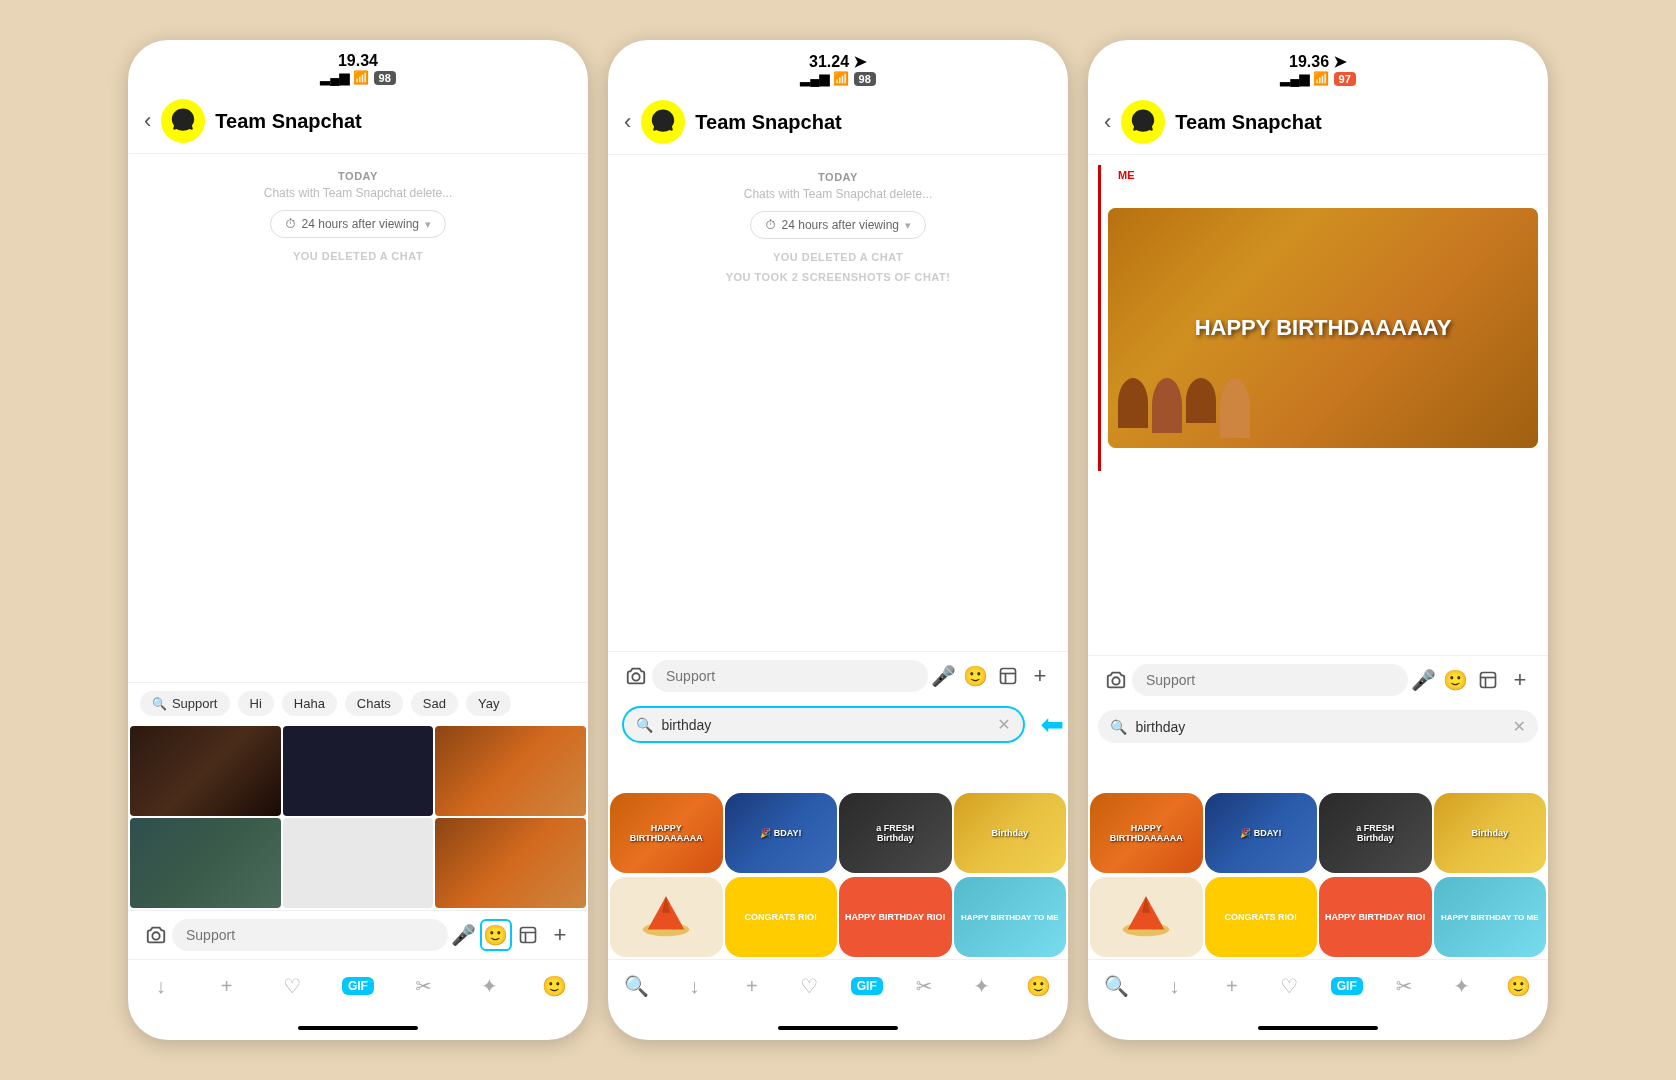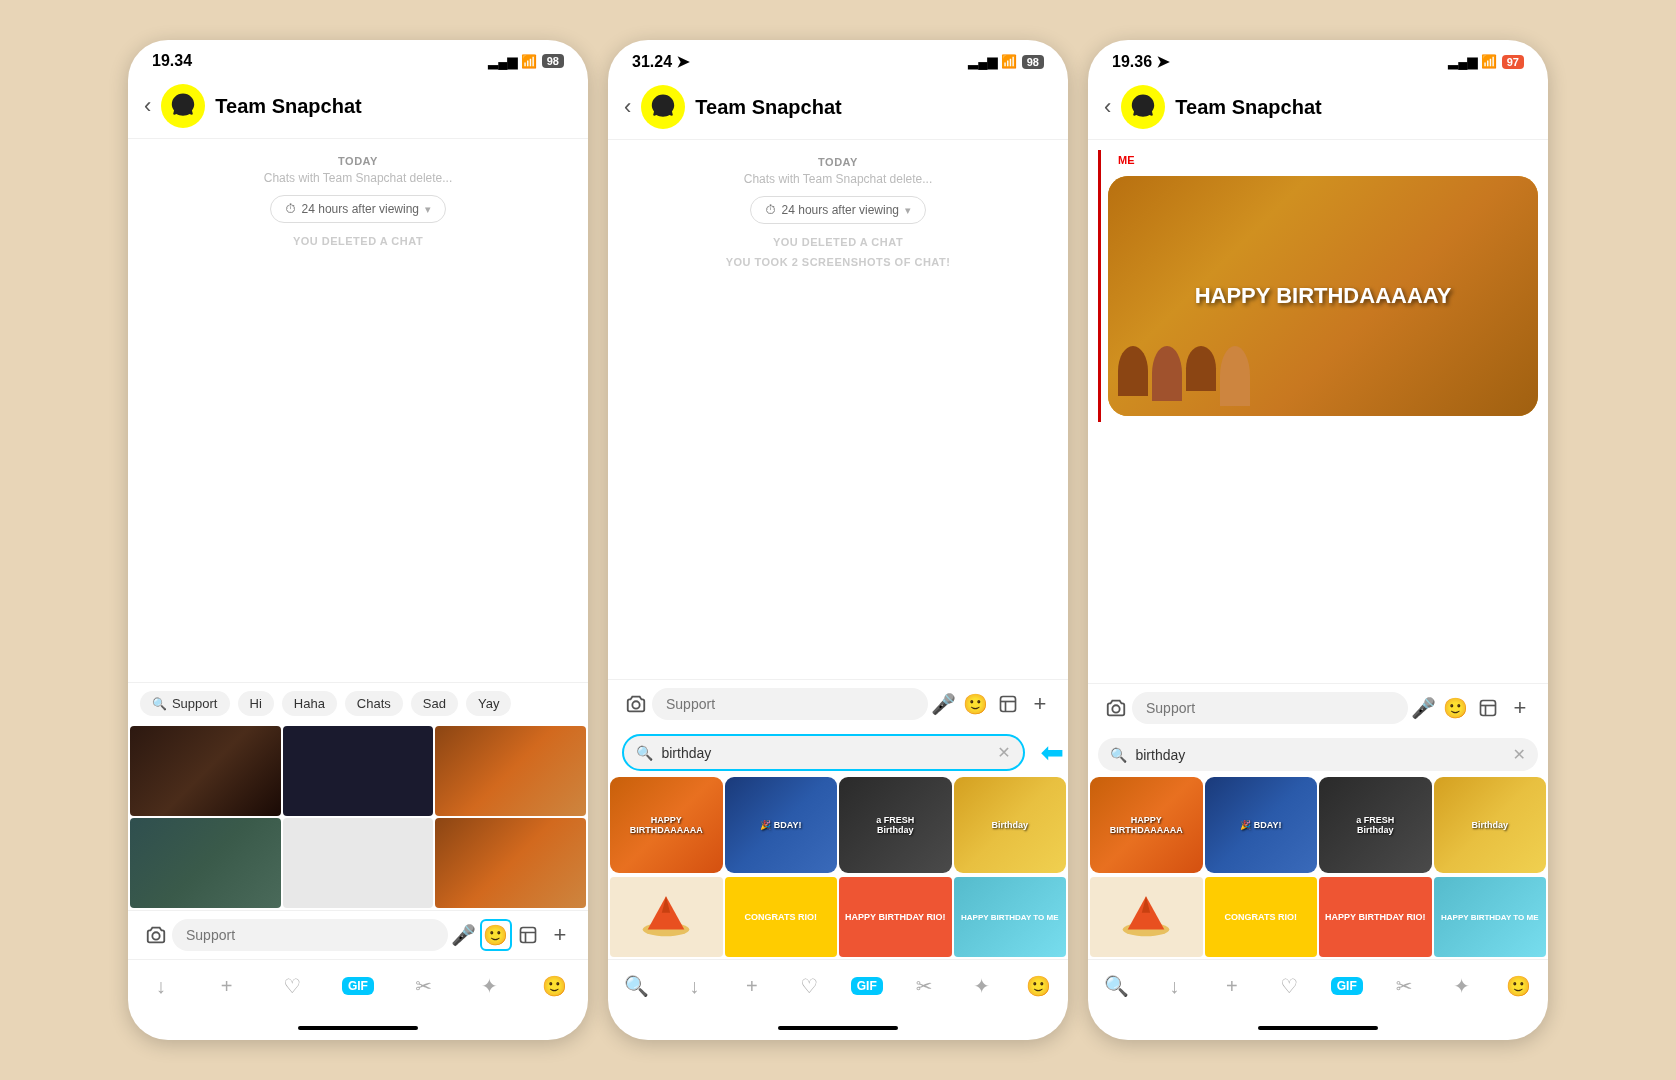--- a/index.html
+++ b/index.html
@@ -38,20 +38,21 @@
     
     .status-bar {
       display: flex;
       justify-content: space-between;
       align-items: center;
       padding: 12px 24px 6px;
       font-size: 14px;
       font-weight: 600;
       color: #000;
       flex-shrink: 0;
+      flex-direction: column;
     }
     .status-left { font-size: 16px; font-weight: 700; }
     .status-right {
       display: flex;
       align-items: center;
       gap: 4px;
       font-size: 13px;
     }
     .battery-badge {
       background: #555;
@@ -279,35 +280,36 @@
       margin-left: 6px;
     }
     
     .gif-result-grid {
       display: grid;
       grid-template-columns: 1fr 1fr 1fr 1fr;
       gap: 2px;
       padding: 0 2px;
     }
     .gif-result-cell {
-      height: 96px;
+      height: 80px;
       background: #333;
-      border-radius: 9px;
+      border-radius: 16px;
       overflow: hidden;
       position: relative;
+      margin-top: 44px;
     }
     .sticker-row {
       display: grid;
       grid-template-columns: 1fr 1fr 1fr 1fr;
       gap: 2px;
       padding: 2px;
     }
     .sticker-cell {
       height: 80px;
-      border-radius: 4px;
+      border-radius: 16px;
       overflow: hidden;
       display: flex;
       align-items: center;
       justify-content: center;
       font-size: 11px;
       font-weight: 800;
       text-align: center;
       position: relative;
     }
     
@@ -315,22 +317,22 @@
     .sticker-red { background: #e53; color: #fff; font-size: 10px; }
     .sticker-green { background: #4CAF50; color: #fff; font-size: 9px; }
     
     .me-label {
       color: #e00;
       font-size: 11px;
       font-weight: 700;
       padding: 4px 16px;
     }
     .sent-gif {
-      margin: 6px 16px;
-      border-radius: 20px;
+      margin: 23px 16px;
+      border-radius: 8px;
       overflow: hidden;
       background: linear-gradient(135deg, #c8860a, #e8a020, #d4960f);
       height: 240px;
       display: flex;
       justify-content: center;
       position: relative;
     }
 
     
     .img-dark { background: #1a1a2e; }

